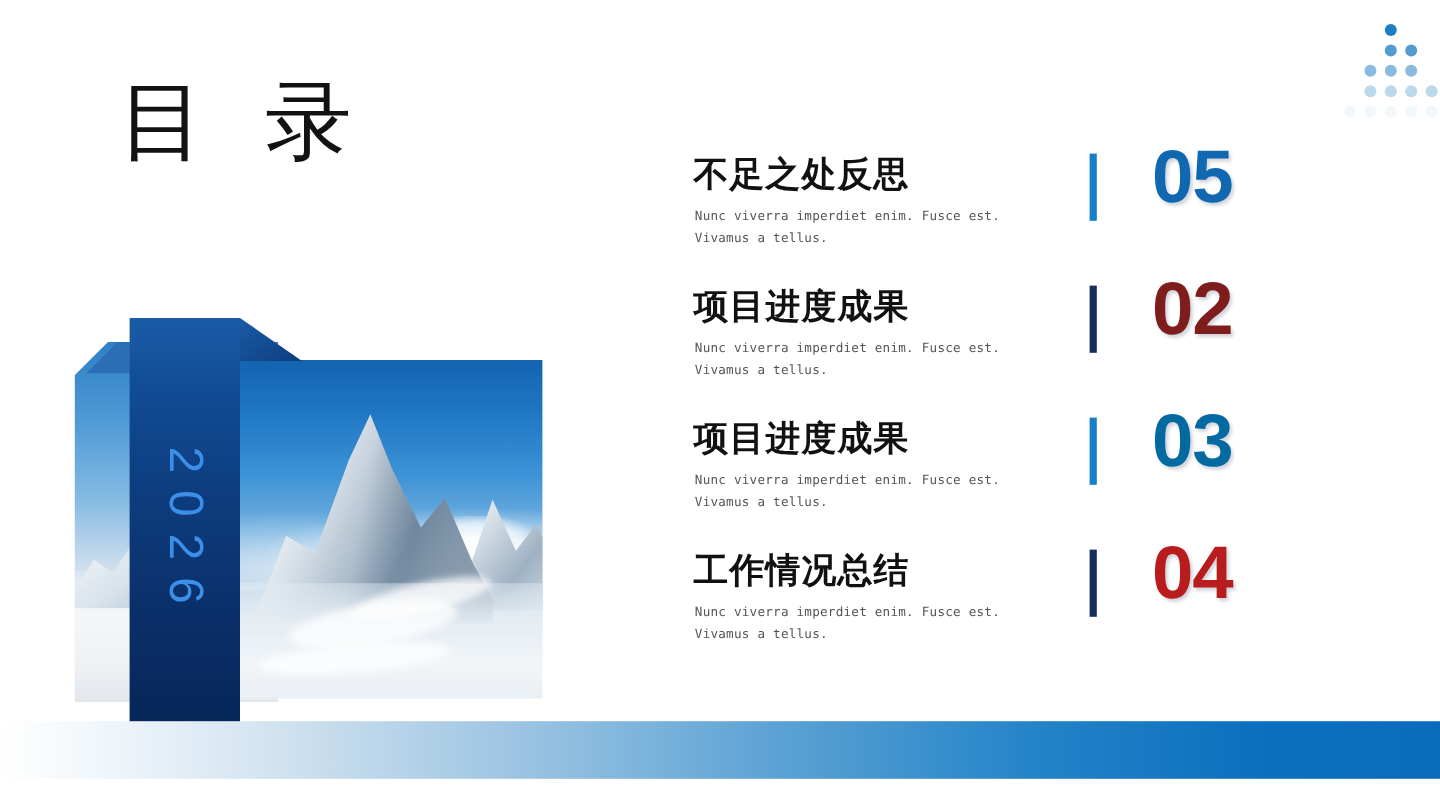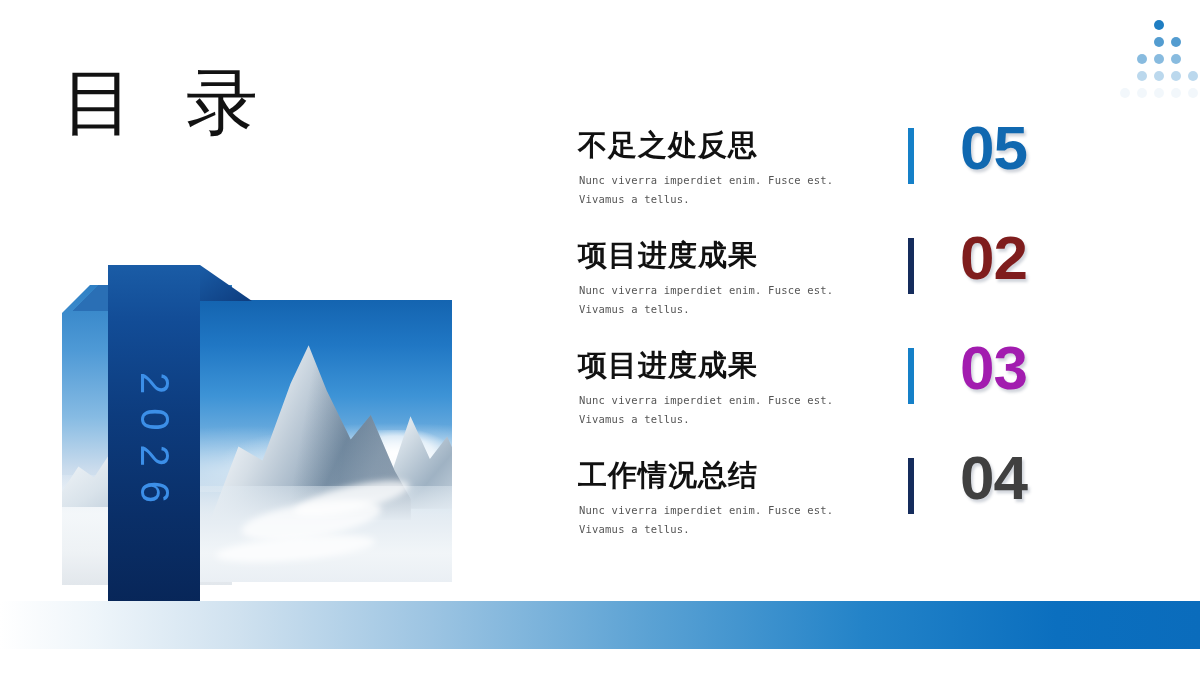--- a/index.html
+++ b/index.html
@@ -18,27 +18,28 @@
   }
 
   
   #title-block {
     position: absolute;
     left: 62px;
     top: 66px;
     width: 420px;
   }
   #page-title {
-    font-family: Liberation Sans, sans-serif;
+    font-family: Liberation Serif, serif;
     font-size: 72px;
     font-weight: 400;
     color: #121212;
     letter-spacing: 16px;
     line-height: 1.0;
     white-space: nowrap;
+    margin-left: 37px;
   }
   #page-subtitle {
     margin-top: 18px;
     margin-left: 4px;
     font-size: 22px;
     font-weight: 700;
     letter-spacing: 11px;
     color: #1C6FC0;
     white-space: nowrap;
   }
@@ -310,28 +311,28 @@
       <div class="row-heading">项目进度成果</div>
       <div class="row-desc">Nunc viverra imperdiet enim. Fusce est. Vivamus a tellus.</div>
       <div class="row-bar" style="background: rgb(21, 44, 92);"></div>
       <div class="row-num" style="color: #7f1d1d;">02</div>
     </div>
 
     <div class="content-row">
       <div class="row-heading">项目进度成果</div>
       <div class="row-desc">Nunc viverra imperdiet enim. Fusce est. Vivamus a tellus.</div>
       <div class="row-bar" style="background: rgb(21, 128, 200);"></div>
-      <div class="row-num" style="color: #a21caf;">03</div>
+      <div class="row-num" style="color: #0369a1;">03</div>
     </div>
 
     <div class="content-row">
       <div class="row-heading">工作情况总结</div>
       <div class="row-desc">Nunc viverra imperdiet enim. Fusce est. Vivamus a tellus.</div>
       <div class="row-bar" style="background: rgb(21, 44, 92);"></div>
-      <div class="row-num" style="color: #404040;">04</div>
+      <div class="row-num" style="color: #b91c1c;">04</div>
     </div>
 
   </div>
 
   <div id="dots">
       <i style="left: 34px; top: 0px; opacity: 1;"></i>
       <i style="left: 34px; top: 17px; opacity: 0.77;"></i>
       <i style="left: 51px; top: 17px; opacity: 0.77;"></i>
       <i style="left: 17px; top: 34px; opacity: 0.53;"></i>
       <i style="left: 34px; top: 34px; opacity: 0.53;"></i>

